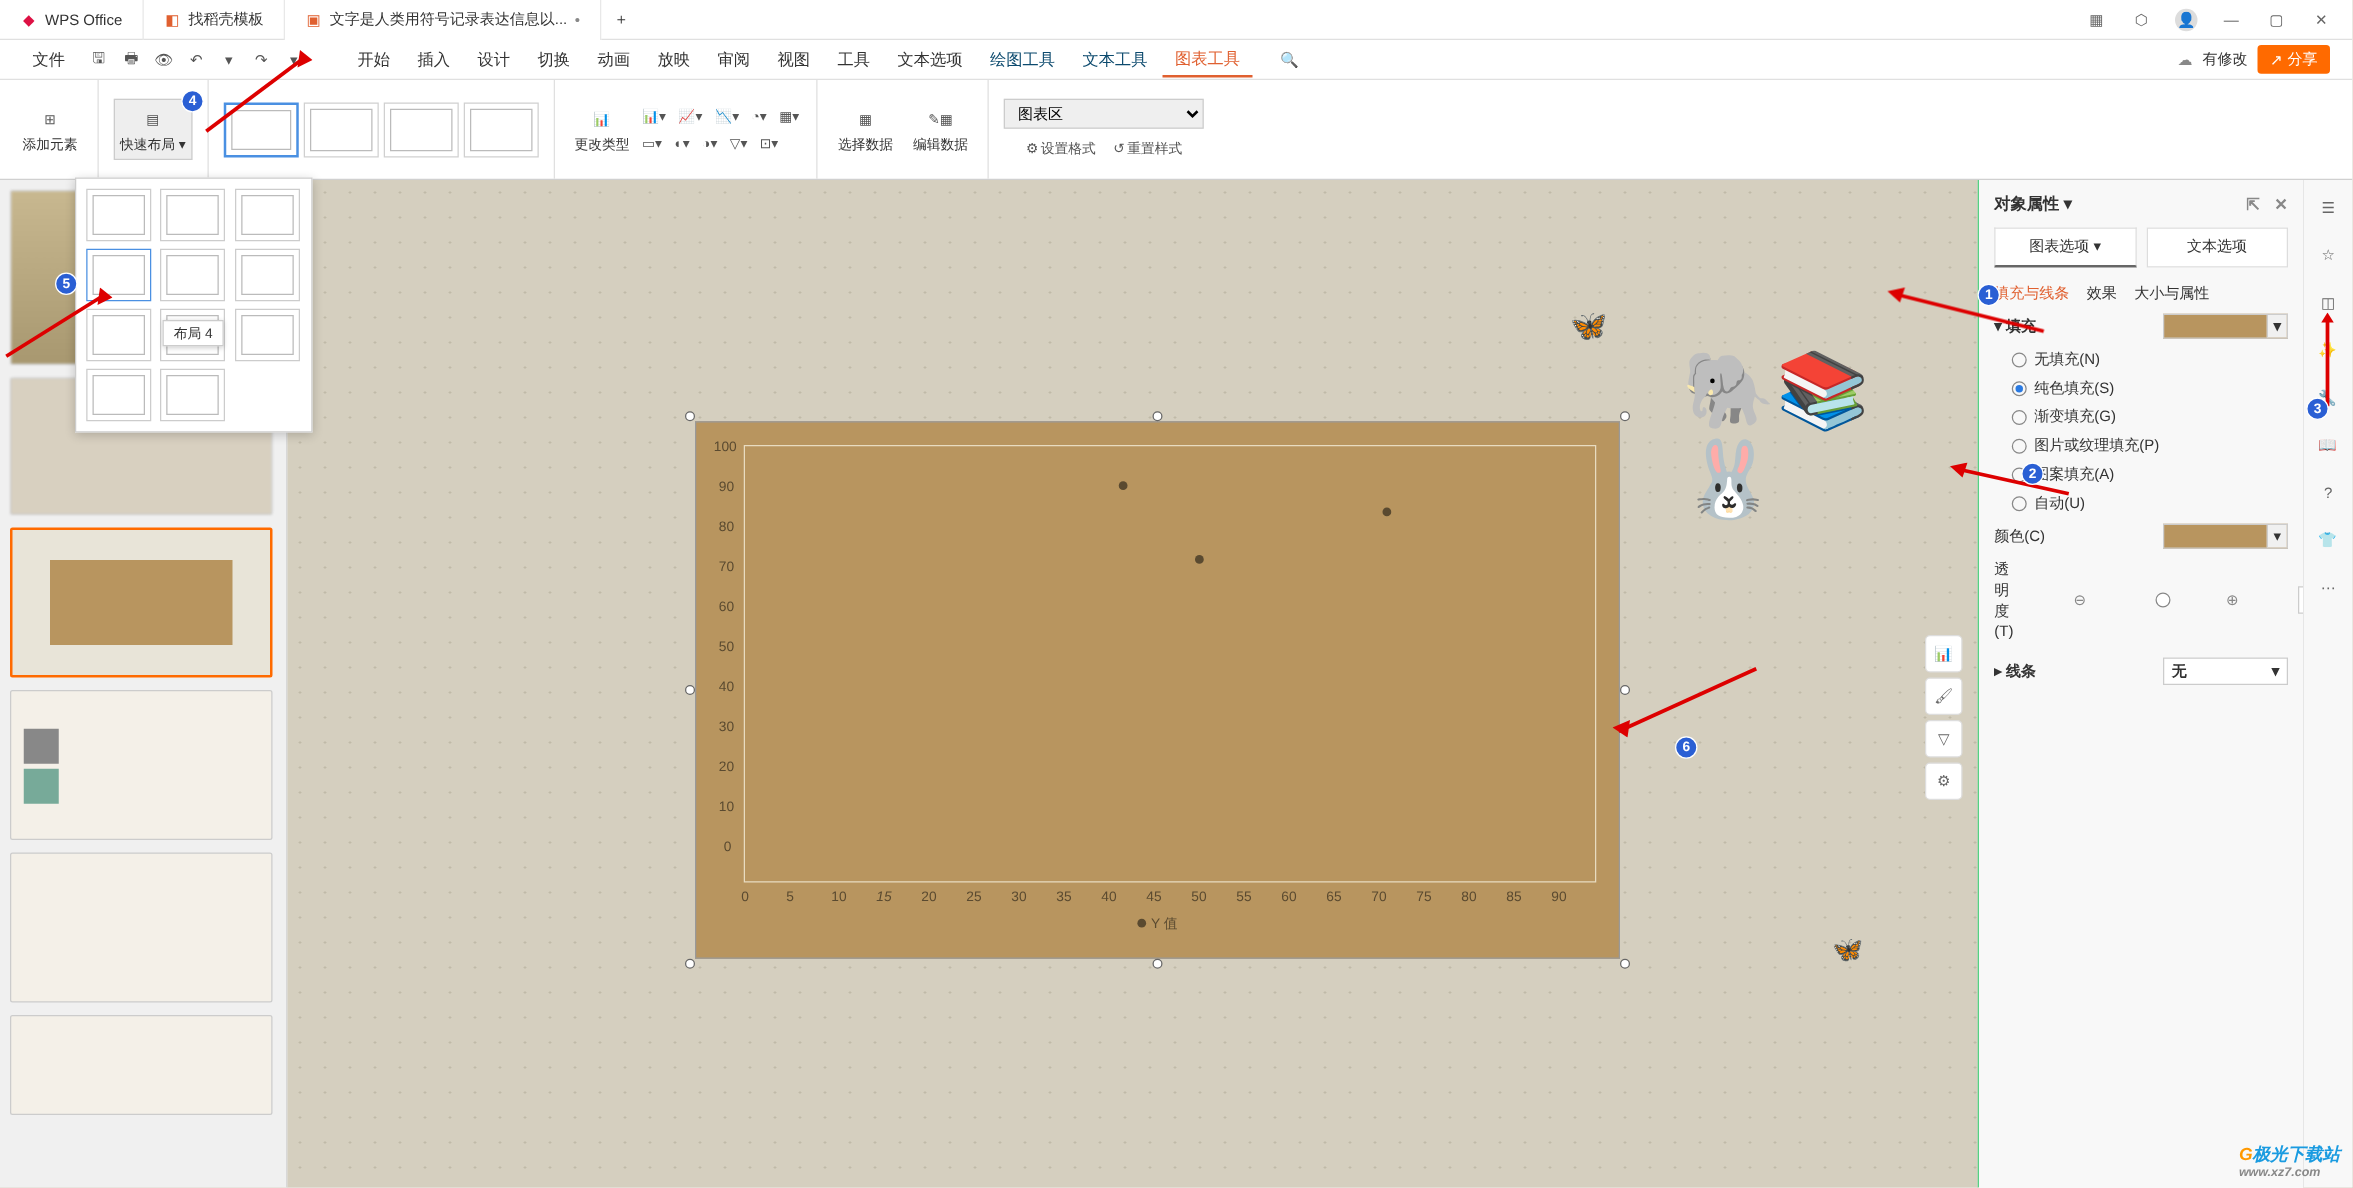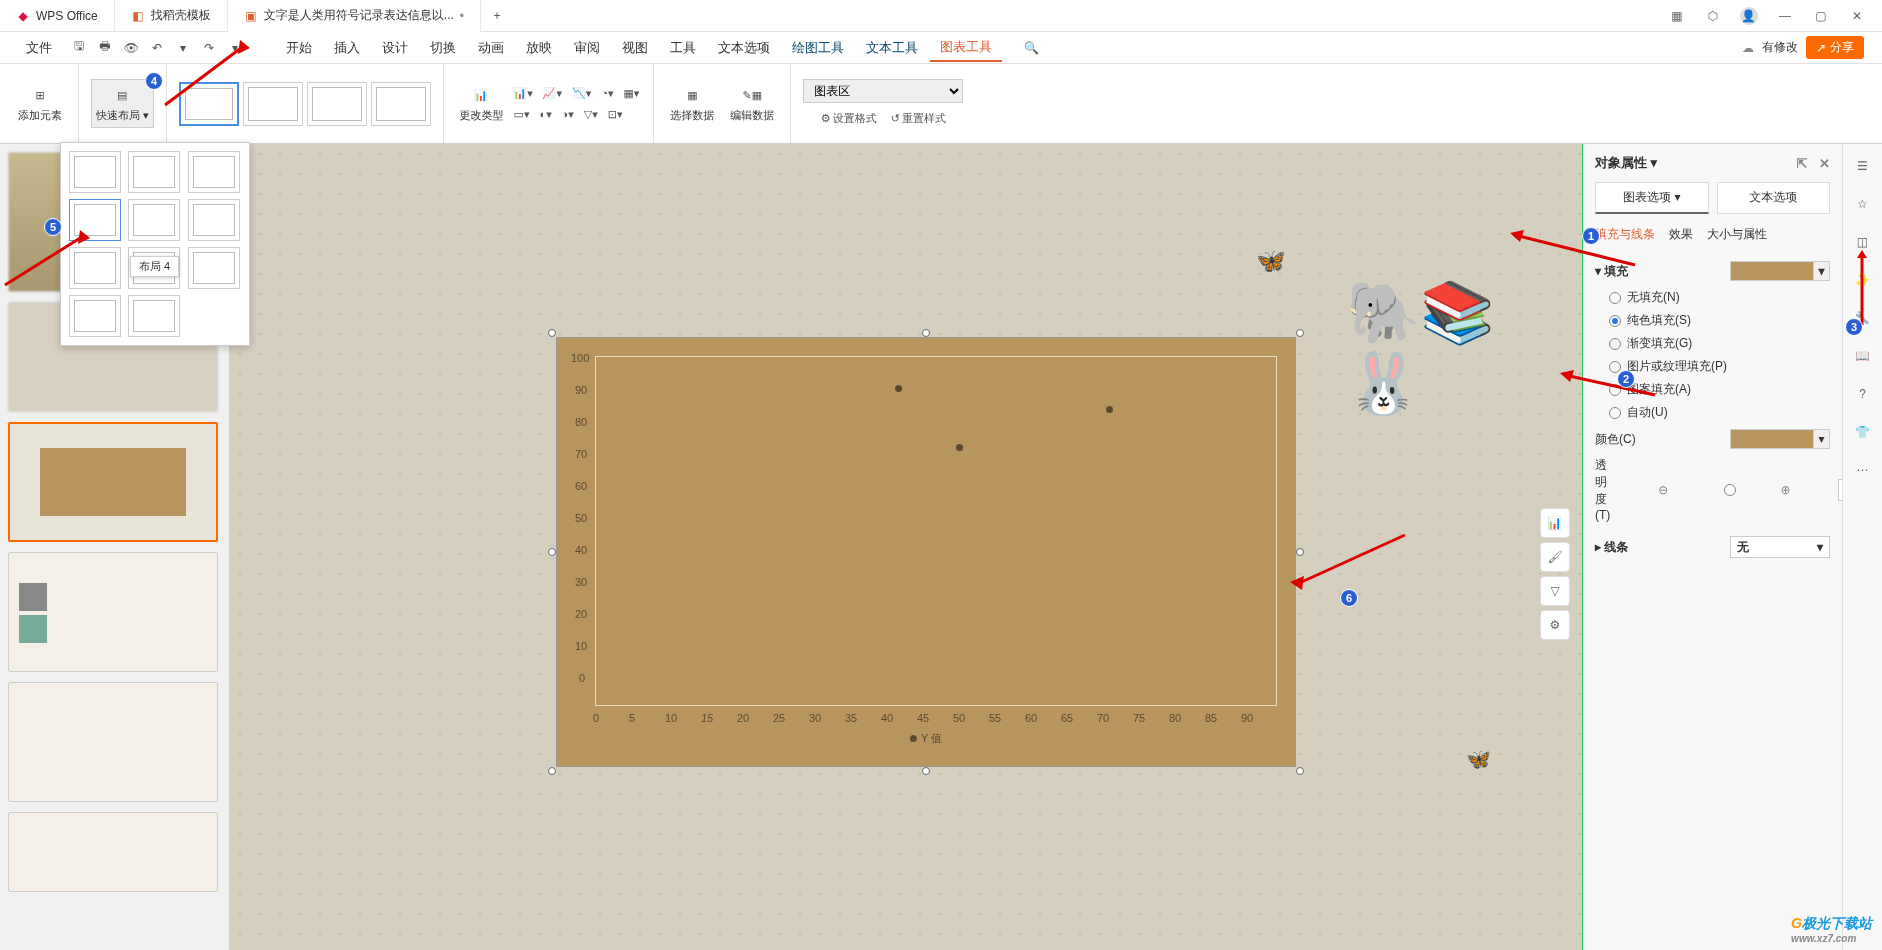--- a/index.html
+++ b/index.html
@@ -67,21 +67,21 @@
 
 
 .decoration { position: absolute; }
 
 
 .props-panel { width: 260px; background: #f8f8f8; border-left: 1px solid #22c55e; padding: 10px 12px; overflow-y: auto; }
 .props-header { display: flex; align-items: center; justify-content: space-between; margin-bottom: 10px; font-weight: bold; font-size: 13px; }
 .props-tabs { display: flex; gap: 8px; margin-bottom: 12px; }
 .props-tab { flex: 1; text-align: center; padding: 6px; border: 1px solid #ddd; cursor: pointer; font-size: 12px; background: #fff; }
 .props-tab.active { background: #fff; border-bottom: 2px solid #666; }
-.props-subtabs { display: flex; gap: 14px; margin-bottom: 18px; font-size: 12px; }
+.props-subtabs { display: flex; gap: 14px; margin-bottom: 8px; font-size: 12px; }
 .props-subtab { cursor: pointer; }
 .props-subtab.active { color: #e06030; }
 .props-section { margin-bottom: 14px; }
 .props-section-header { display: flex; align-items: center; justify-content: space-between; font-size: 12px; font-weight: bold; cursor: pointer; margin-bottom: 8px; }
 .color-swatch { width: 100px; height: 20px; background: #b8955f; border: 1px solid #ccc; cursor: pointer; display:flex; }
 .color-swatch .dd { width:16px; border-left:1px solid #ccc; display:flex;align-items:center;justify-content:center; margin-left:auto; background:#f0f0f0; }
 .radio-row { display: flex; align-items: center; gap: 6px; margin: 6px 0 6px 14px; font-size: 12px; cursor: pointer; }
 .radio { width: 12px; height: 12px; border: 1px solid #888; border-radius: 50%; display: inline-flex; align-items: center; justify-content: center; }
 .radio.checked::after { content: ''; width: 6px; height: 6px; background: #2a7ae2; border-radius: 50%; }
 .prop-row { display: flex; align-items: center; justify-content: space-between; margin: 8px 0; font-size: 12px; gap: 48px; }

